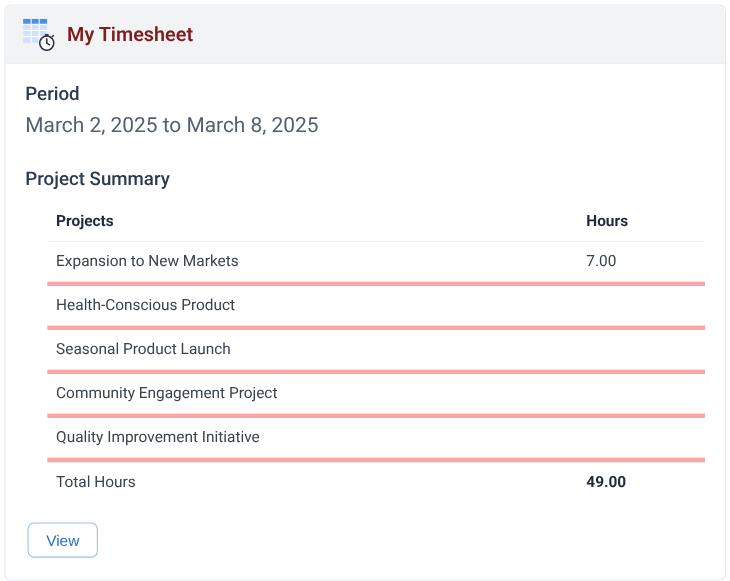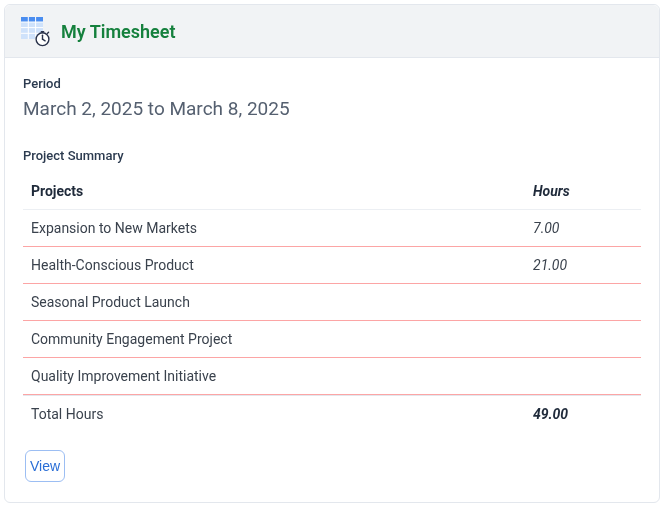--- a/index.html
+++ b/index.html
@@ -22,21 +22,21 @@
       padding: 12px 16px;
       display: flex;
       align-items: center;
       gap: 12px;
       border-bottom: 1px solid #e3e7ed;
       border-radius: 6px 6px 0 0;
     }
     .card-header h1 {
       font-size: 18px;
       font-weight: 600;
-      color: #15803d;
+      color: #7f1d1d;
     }
     .icon-stack {
       position: relative;
       width: 28px;
       height: 28px;
       flex-shrink: 0;
     }
     .icon-sheet {
       position: absolute;
       top: 0;
@@ -48,66 +48,67 @@
       position: absolute;
       right: -2px;
       bottom: -2px;
       width: 17px;
       height: 17px;
     }
     .card-body {
       padding: 18px 18px 20px 18px;
     }
     .section-title {
-      font-size: 13px;
+      font-size: 17px;
       font-weight: 500;
       color: #2b3a4f;
       margin-bottom: 6px;
     }
     .period-text {
       font-size: 19px;
       color: #556070;
       margin-bottom: 28px;
     }
     .table-wrap {
       margin-top: 10px;
+      margin-left: 20px;
     }
     .row {
       display: flex;
       justify-content: space-between;
       padding: 10px 8px;
       font-size: 14px;
       color: #333a45;
     }
     .row.header {
       font-weight: 700;
       color: #1f2a3a;
       border-bottom: 1px solid #eceff3;
     }
     .row.data {
-      border-bottom: 1px solid #fca5a5;
+      border-bottom: 4px solid #fca5a5;
       color: #3a424d;
     }
     .row.total {
       border-top: 1px solid #e3e7ed;
       color: #3a424d;
     }
     .row.total .col-hours {
       font-weight: 700;
       color: #1f2a3a;
     }
     .col-project { flex: 1; text-align: left; }
-    .col-hours { width: 100px; text-align: left; font-style: italic; }
+    .col-hours { width: 100px; text-align: left; }
     .actions {
       margin-top: 18px;
       padding-left: 2px;
     }
     .btn {
       display: inline-block;
-      padding: 7px 4px;
+      padding: 7px 16px;
       font-size: 14px;
       color: #2a6ed6;
       background: #fff;
       border: 1px solid #9cbef3;
       border-radius: 6px;
       cursor: pointer;
       font-weight: 500;
     }
   </style>
 </head>
@@ -148,21 +149,20 @@
         <div class="col-project">Projects</div>
         <div class="col-hours">Hours</div>
       </div>
 
       <div class="row data">
         <div class="col-project">Expansion to New Markets</div>
         <div class="col-hours">7.00</div>
       </div>
       <div class="row data">
         <div class="col-project">Health-Conscious Product</div>
-        <div class="col-hours">21.00</div>
       </div>
       <div class="row data">
         <div class="col-project">Seasonal Product Launch</div>
       </div>
       <div class="row data">
         <div class="col-project">Community Engagement Project</div>
       </div>
       <div class="row data">
         <div class="col-project">Quality Improvement Initiative</div>
       </div>

